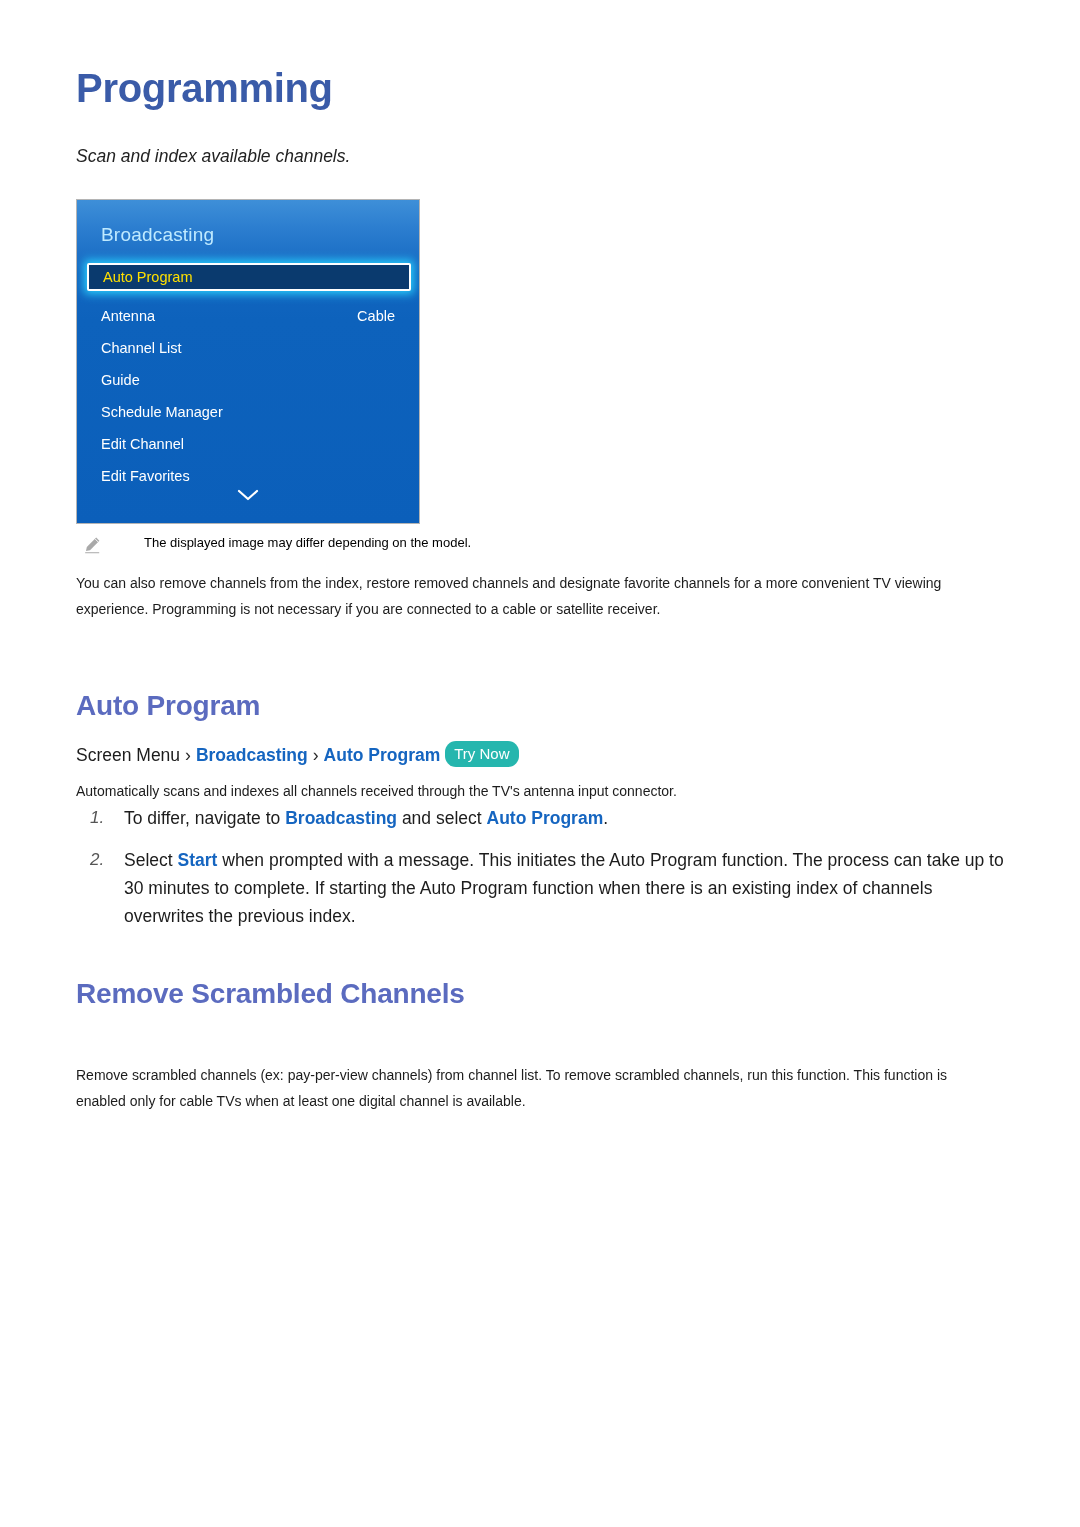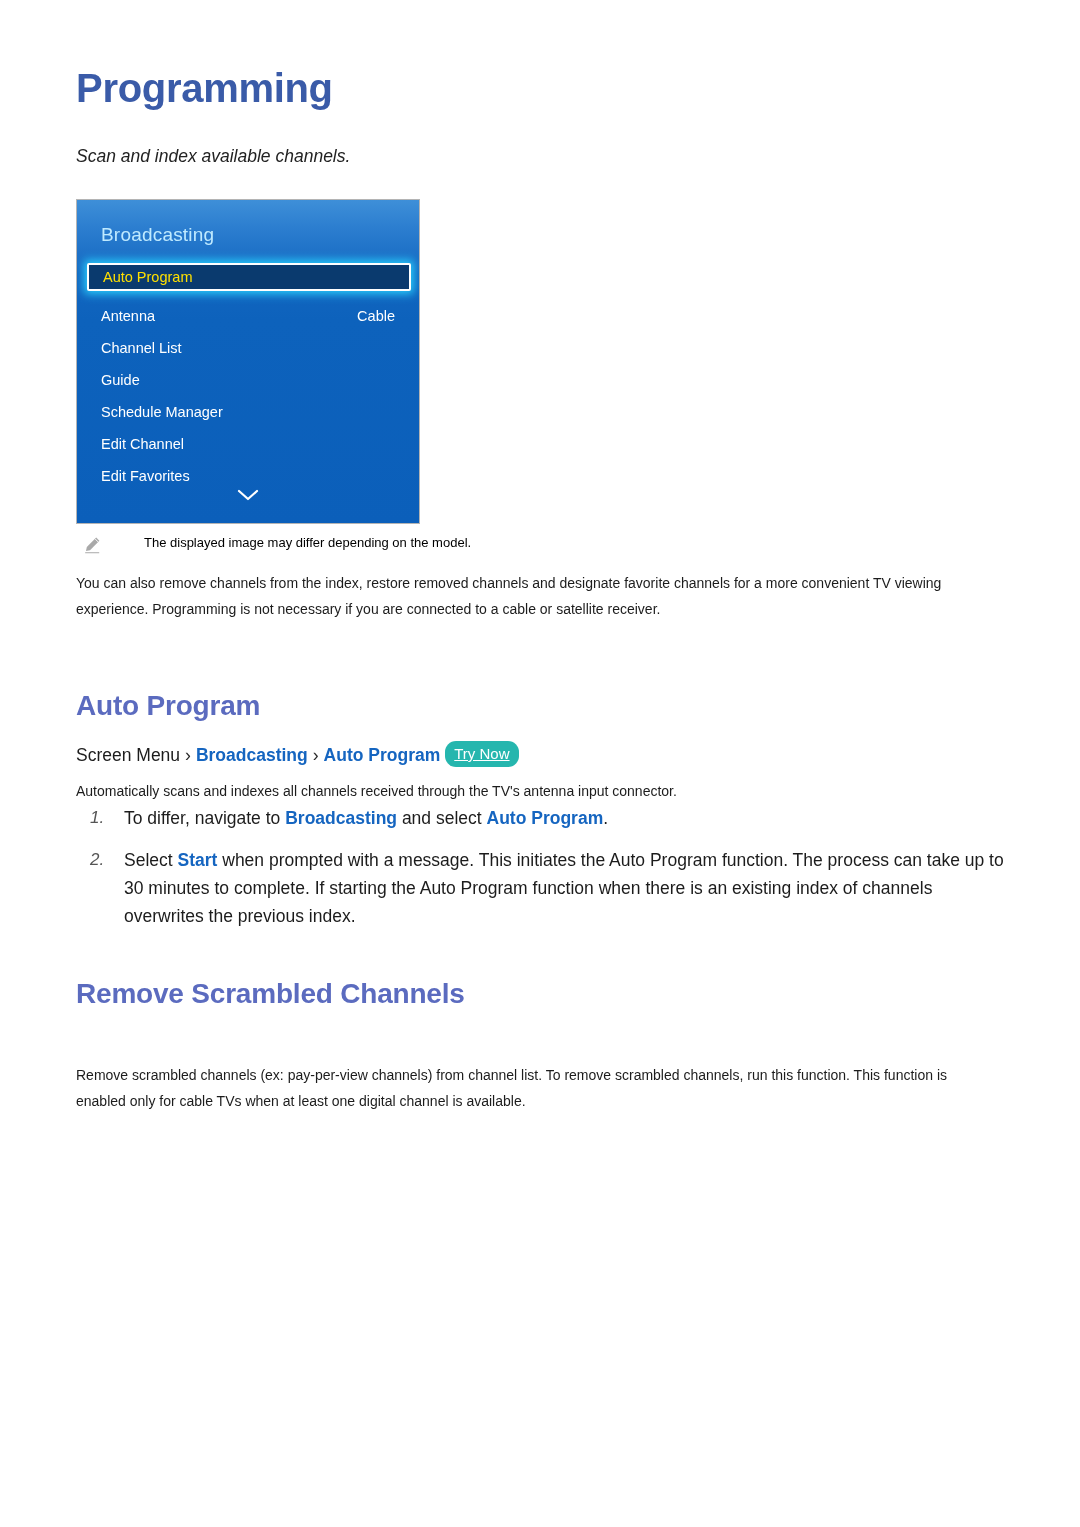--- a/index.html
+++ b/index.html
@@ -202,21 +202,20 @@
     display: inline-block;
     background: #25b6ae;
     color: #ffffff;
     font-size: 15px;
     line-height: 1;
     padding: 5px 9px 6px 9px;
     border-radius: 11px;
     margin-left: 5px;
     position: relative;
     top: -2px;
-    text-decoration: underline;
   }
 
   .inline-link { color: #1565c0; font-weight: bold; }
 
   
   .olist {
     position: absolute;
     left: 76px;
     width: 940px;
   }

